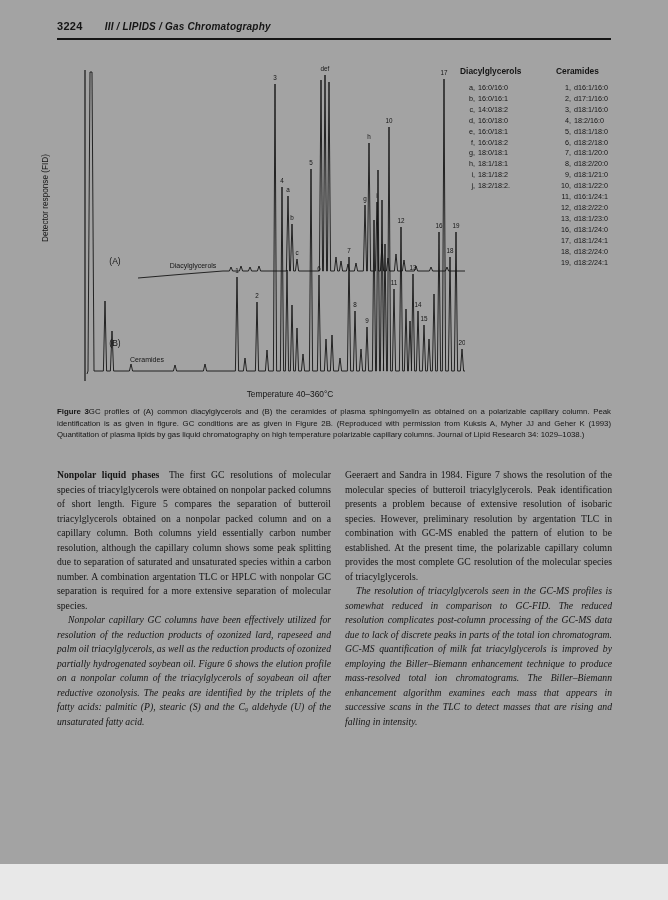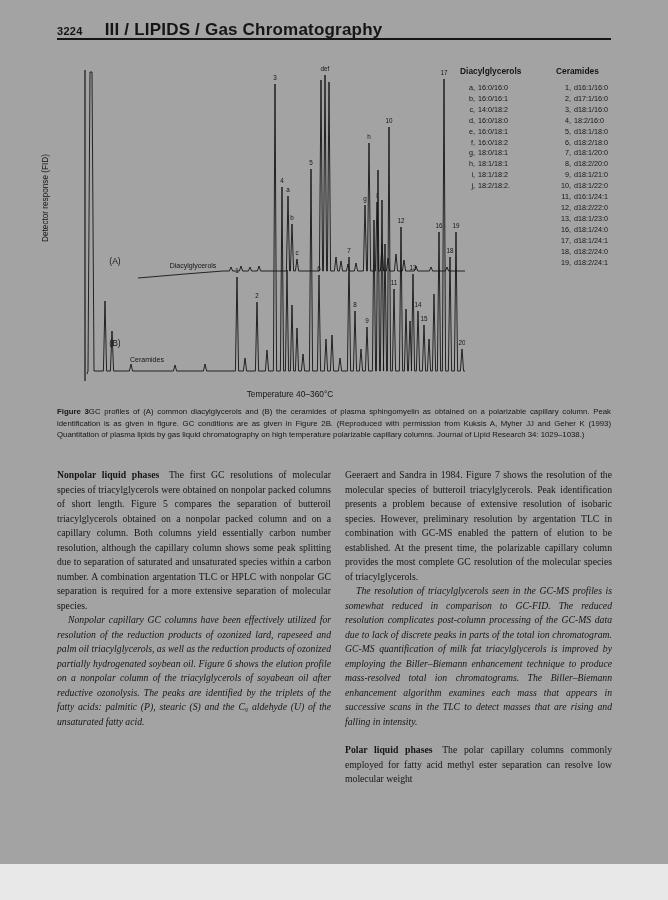--- a/index.html
+++ b/index.html
@@ -2,21 +2,21 @@
 <html><head>
 <meta charset="utf-8">
 <style>
   html,body{margin:0;padding:0;background:#e8e8e8;}
   .page{position:relative;width:668px;height:864px;background:#a3a3a3;color:#151515;
         font-family:"Liberation Serif","DejaVu Serif",serif;overflow:hidden;}
   
   .header{position:absolute;left:57px;top:20px;width:554px;display:flex;align-items:baseline;
           font-family:"Liberation Sans",sans-serif;font-weight:700;}
   .pagenum{font-size:11px;margin-right:22px;letter-spacing:.3px;}
-  .secttitle{font-size:17px;letter-spacing:.2px;}
+  .secttitle{font-size:10px;letter-spacing:.2px;font-style:italic;}
   .rule{position:absolute;left:57px;top:38px;width:554px;height:2px;background:#151515;}
   
   .figure{position:absolute;left:0;top:56px;width:668px;height:350px;}
   .figure svg{position:absolute;left:35px;top:2px;}
   svg text{font-family:"Liberation Sans",sans-serif;}
   .legend{position:absolute;left:460px;top:10px;width:206px;display:flex;
           font-family:"Liberation Sans",sans-serif;}
   .leg-col{flex:0 0 auto;}
   .leg-col.c1{width:96px;}
   .leg-col.c2{width:110px;}
@@ -212,17 +212,16 @@
   <div class="caption"><b>Figure 3</b><span>GC profiles of (A) common diacylglycerols and (B) the ceramides of plasma sphingomyelin as obtained on a polarizable capillary column. Peak identification is as given in figure. GC conditions are as given in Figure 2B. (Reproduced with permission from Kuksis A, Myher JJ and Geher K (1993) Quantitation of plasma lipids by gas liquid chromatography on high temperature polarizable capillary columns. Journal of Lipid Research 34: 1029–1038.)</span></div>
 
   <div class="columns">
     <div class="col" id="col-left">
         <p class=""><b class="runin">Nonpolar liquid phases</b>  The first GC resolutions of molecular species of triacylglycerols were obtained on nonpolar packed columns of short length. Figure 5 compares the separation of butteroil triacylglycerols obtained on a nonpolar packed column and on a capillary column. Both columns yield essentially carbon number resolution, although the capillary column shows some peak splitting due to separation of saturated and unsaturated species within a carbon number. A combination argentation TLC or HPLC with nonpolar GC separation is required for a more extensive separation of molecular species.</p>
         <p class="indent">Nonpolar capillary GC columns have been effectively utilized for resolution of the reduction products of ozonized lard, rapeseed and palm oil triacylglycerols, as well as the reduction products of ozonized partially hydrogenated soybean oil. Figure 6 shows the elution profile on a nonpolar column of the triacylglycerols of soyabean oil after reductive ozonolysis. The peaks are identified by the triplets of the fatty acids: palmitic (P), stearic (S) and the C₉ aldehyde (U) of the unsaturated fatty acid.</p>
       </div>
     <div class="col right" id="col-right">
         <p class="">Geeraert and Sandra in 1984. Figure 7 shows the resolution of the molecular species of butteroil triacylglycerols. Peak identification presents a problem because of extensive resolution of isobaric species. However, preliminary resolution by argentation TLC in combination with GC-MS enabled the pattern of elution to be established. At the present time, the polarizable capillary column provides the most complete GC resolution of the molecular species of triacylglycerols.</p>
         <p class="indent">The resolution of triacylglycerols seen in the GC-MS profiles is somewhat reduced in comparison to GC-FID. The reduced resolution complicates post-column processing of the GC-MS data due to lack of discrete peaks in parts of the total ion chromatogram. GC-MS quantification of milk fat triacylglycerols is improved by employing the Biller–Biemann enhancement technique to produce mass-resolved total ion chromatograms. The Biller–Biemann enhancement algorithm examines each mass that appears in successive scans in the TLC to detect masses that are rising and falling in intensity.</p>
-        <p class="sect"><b class="runin">Polar liquid phases</b>  The polar capillary columns commonly employed for fatty acid methyl ester separation can resolve low molecular weight</p>
       </div>
   </div>
 
 </div>
 
 </body></html>

